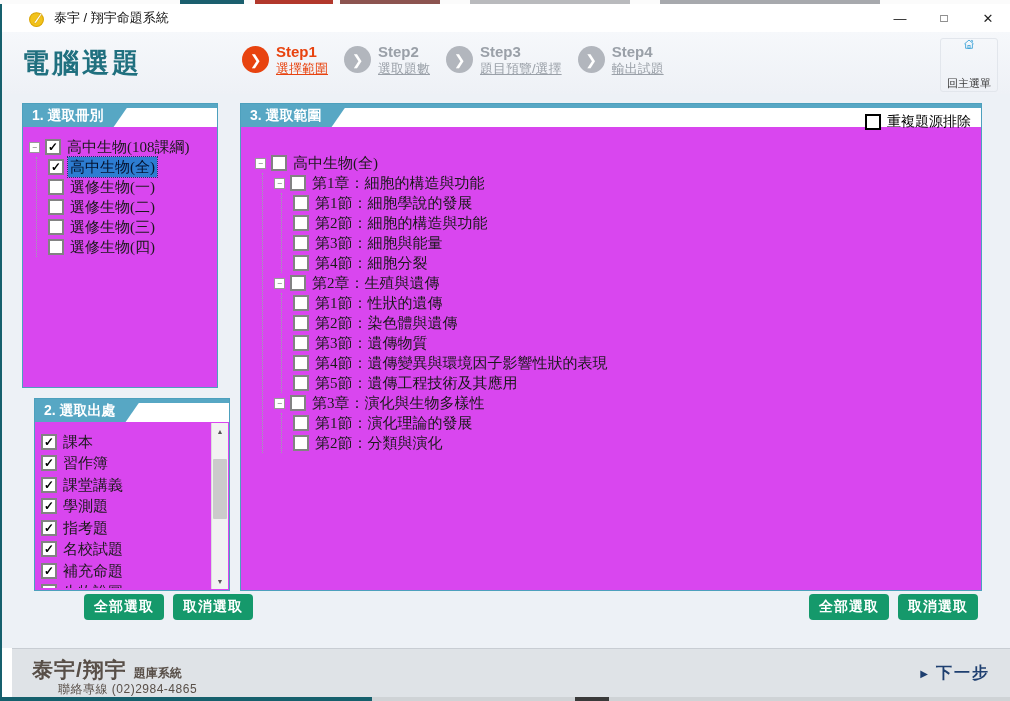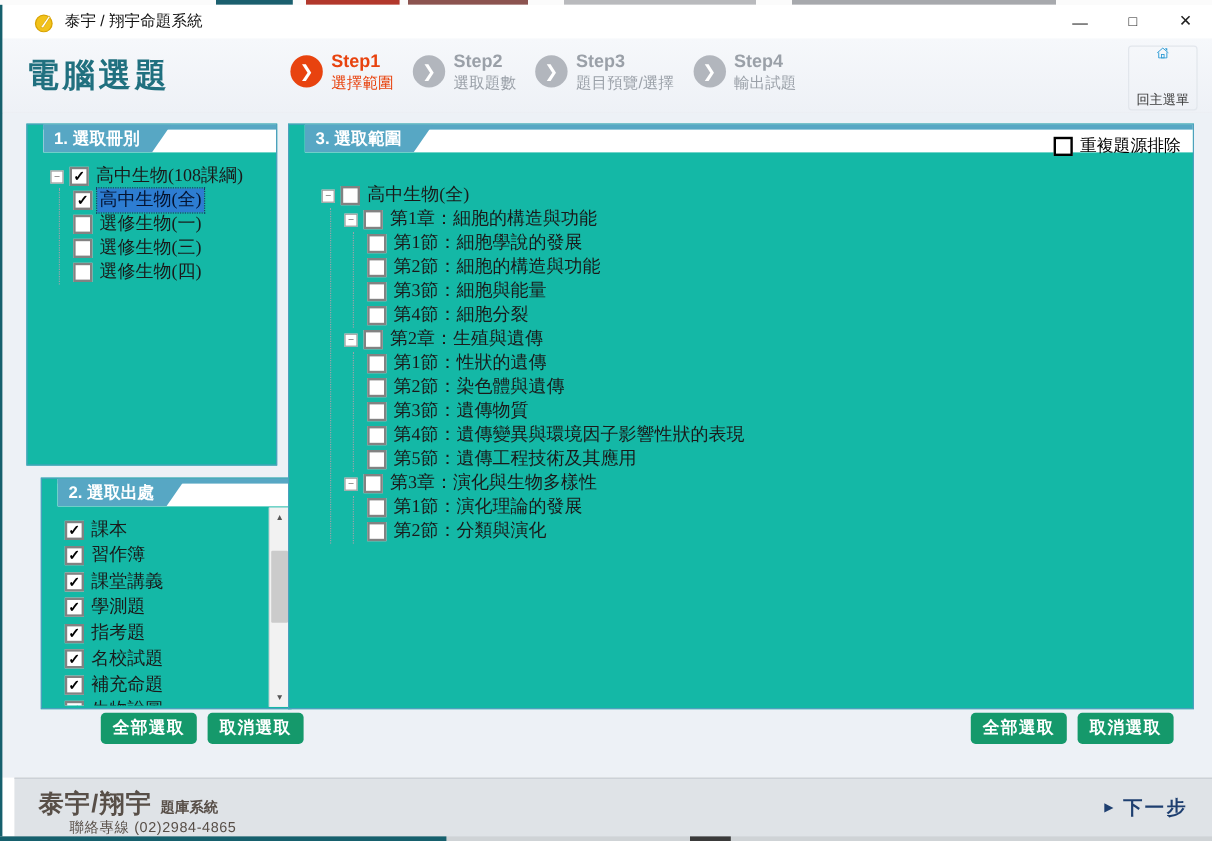--- a/index.html
+++ b/index.html
@@ -27,29 +27,29 @@
   
   .header{position:absolute;left:2px;top:32px;width:1008px;height:62px;
     background:linear-gradient(#f6f8fb,#eef1f6);border-bottom:1px solid #d9dde3;}
   .page-title{position:absolute;left:20px;top:13px;font-size:27px;font-weight:bold;color:#20707f;letter-spacing:3px;}
   .steps{position:absolute;left:240px;top:11px;display:flex;align-items:center;gap:16px;}
   .step{display:flex;align-items:center;gap:7px;}
   .scircle{width:27px;height:27px;border-radius:50%;background:#b2b6bd;color:#fff;display:flex;align-items:center;justify-content:center;font-size:14px;font-weight:bold;}
   .step.active .scircle{background:#e8430f;}
   .stext{line-height:1.2;}
   .sname{font-size:15px;font-weight:bold;color:#9aa0a8;}
-  .slabel{font-size:13px;color:#9aa0a8;}
+  .slabel{font-size:13px;color:#9aa0a8;text-decoration:underline;}
   .step.active .sname,.step.active .slabel{color:#e8430f;}
   .home-btn{position:absolute;right:12px;top:6px;width:56px;height:52px;display:flex;flex-direction:column;align-items:center;justify-content:center;border:1px solid #e2e6ec;border-radius:3px;background:transparent;gap:26px;}
   .home-label{font-size:11px;color:#3a3a3a;margin-top:1px;}
 
   
   .content{position:absolute;left:2px;top:94px;width:1008px;height:554px;background:#edf1f6;}
 
-  .panel{position:absolute;background:#14b8a6;border:1px solid #4da0bd;padding-left:13px;}
+  .panel{position:absolute;background:#d946ef;border:1px solid #4da0bd;}
   .phead{position:relative;height:23px;background:#fff;}
   .pstrip{position:absolute;left:0;top:0;right:0;height:4px;background:#57a7c4;}
   .ptab{position:absolute;left:0;top:0;height:23px;background:#57a7c4;color:#fff;
     font-size:14px;font-weight:bold;line-height:23px;padding:0 26px 0 9px;
     clip-path:polygon(0 0,100% 0,calc(100% - 16px) 100%,0 100%);}
 
   #panel1{left:20px;top:9px;width:194px;height:283px;}
   #panel2{left:20px;top:304px;width:194px;height:191px;overflow:hidden;margin-left:12px;}
   #panel3{left:238px;top:9px;width:740px;height:486px;}
 
@@ -178,20 +178,24 @@
           <div class="trow">
             <span class="cb">✓</span>
             <span class="tlabel sel">高中生物(全)</span>
           </div>
           <div class="trow">
             <span class="cb"></span>
             <span class="tlabel">選修生物(一)</span>
           </div>
           <div class="trow">
             <span class="cb"></span>
+            <span class="tlabel">選修生物(二)</span>
+          </div>
+          <div class="trow">
+            <span class="cb"></span>
             <span class="tlabel">選修生物(三)</span>
           </div>
           <div class="trow">
             <span class="cb"></span>
             <span class="tlabel">選修生物(四)</span>
           </div>
         </div>
       </div>
   </div>
 

